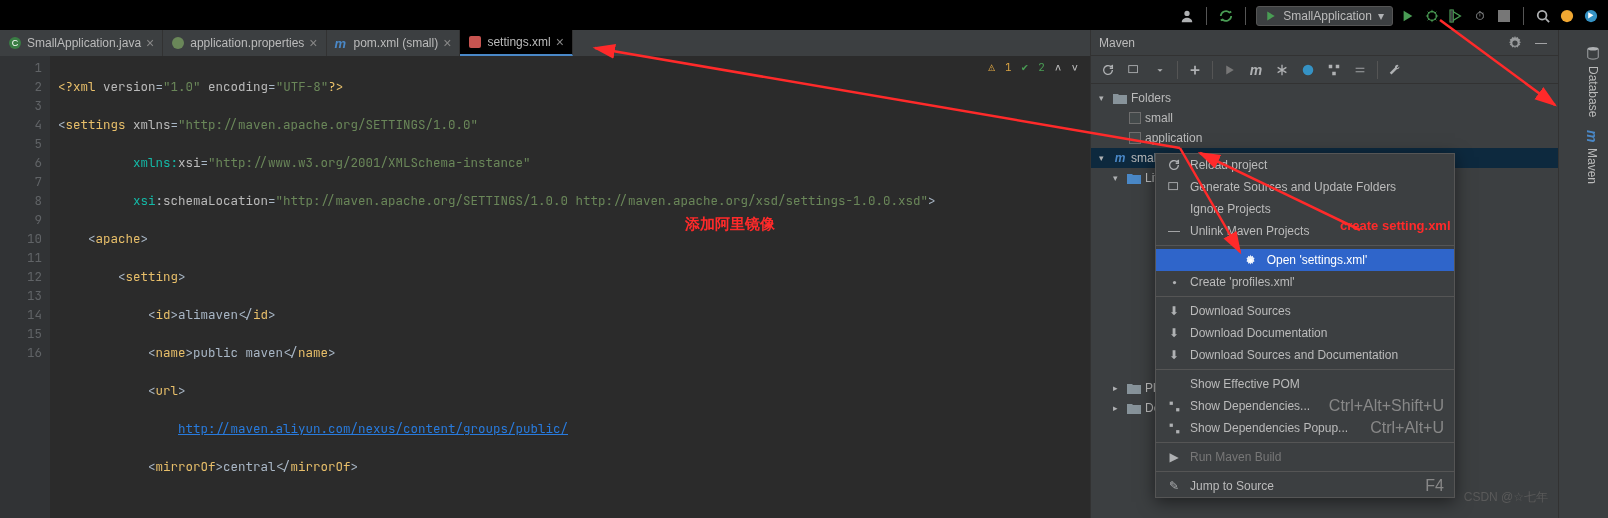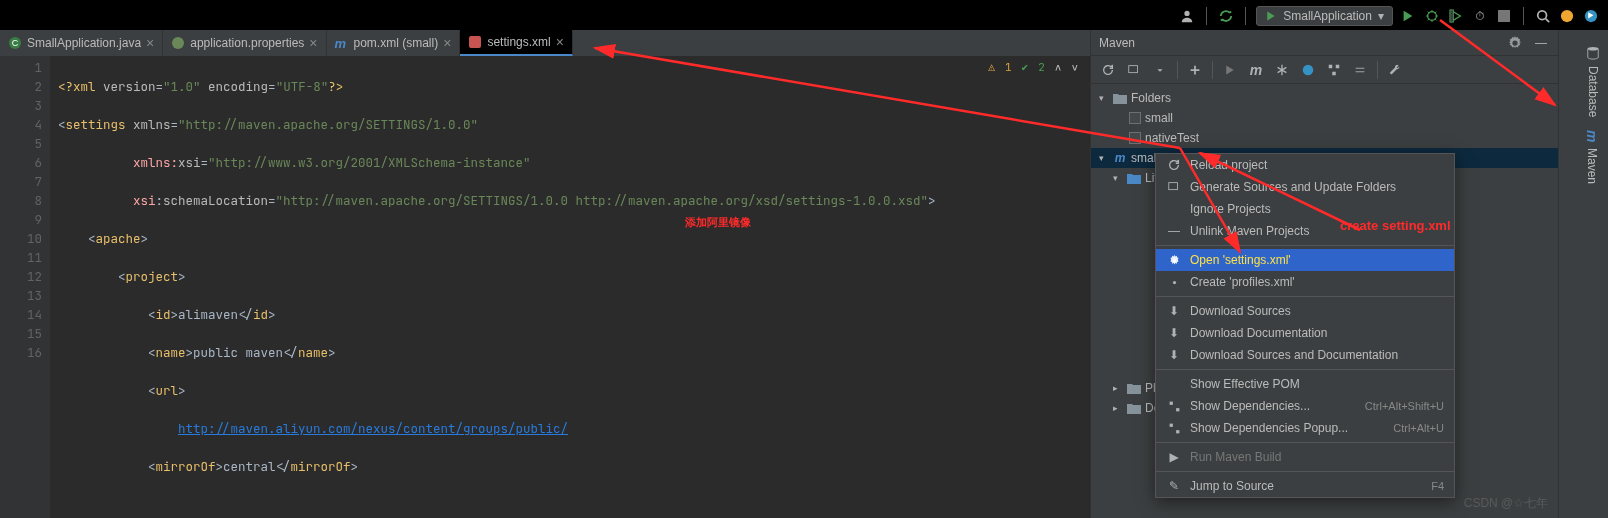--- a/index.html
+++ b/index.html
@@ -21,21 +21,21 @@
 .tab .ficon { width: 14px; height: 14px; }
 .tab .close { color: #888; font-size: 14px; }
 
 
 .editor-area { position: absolute; top: 56px; left: 0; width: 1090px; bottom: 0; display: flex; background: #2b2b2b; }
 .gutter { width: 50px; background: #313335; text-align: right; padding: 2px 8px 0 0; color: #606366; font-family: "JetBrains Mono", Consolas, monospace; font-size: 12.5px; line-height: 19px; }
 .code { flex: 1; padding: 2px 0 0 8px; font-family: "JetBrains Mono", Consolas, monospace; font-size: 12.5px; line-height: 19px; white-space: pre; position: relative; }
 .tag { color: #e8bf6a; }
 .attr { color: #bababa; }
 .val { color: #6a8759; }
-.ns { color: #fca5a5; }
+.ns { color: #14b8a6; }
 .txt { color: #a9b7c6; }
 .url { color: #287bde; text-decoration: underline; }
 .pi { color: #e8bf6a; }
 
 
 .inspect { position: absolute; top: 2px; right: 12px; display: flex; gap: 10px; align-items: center; font-size: 11px; }
 .warn { color: #d9a343; }
 .ok { color: #499c54; }
 
 
@@ -49,36 +49,36 @@
 .tree-row.sel { background: #0d293e; }
 .tree-row .arrow { width: 10px; color: #afb1b3; font-size: 9px; }
 .tree-row .chk { width: 12px; height: 12px; border: 1px solid #6e6e6e; background: #43494a; }
 .tree-row .ticon { width: 14px; height: 14px; display: flex; align-items: center; justify-content: center; }
 .ind-1 { padding-left: 22px; }
 .ind-2 { padding-left: 38px; }
 
 
 .ctx-menu { position: absolute; top: 153px; left: 1155px; width: 300px; background: #3c3f41; border: 1px solid #555; box-shadow: 0 4px 16px rgba(0,0,0,0.5); z-index: 100; }
 .ctx-item { height: 22px; display: flex; align-items: center; padding: 0 10px; gap: 8px; cursor: pointer; }
-.ctx-item.sel { background: #2f65ca; color: #fde047; }
+.ctx-item.sel { background: #2f65ca; color: #ffffff; justify-content: center; }
 .ctx-item.disabled { color: #777; }
 .ctx-item .cicon { width: 16px; display: flex; align-items: center; justify-content: center; color: #afb1b3; }
 .ctx-item.sel .cicon { color: #fff; }
-.ctx-item .shortcut { margin-left: auto; color: #888; font-size: 11px; }
+.ctx-item .shortcut { margin-left: auto; color: #888; font-size: 16px; }
 .ctx-sep { height: 1px; background: #555; margin: 3px 0; }
 
 
 .right-strip { position: absolute; top: 30px; right: 0; width: 50px; bottom: 0; background: #3c3f41; border-left: 1px solid #323232; }
 .strip-tab { writing-mode: vertical-rl; padding: 10px 4px; cursor: pointer; display: flex; align-items: center; gap: 6px; color: #bbbbbb; }
 .strip-tab.db { position: absolute; top: 6px; right: 4px; }
 .strip-tab.mvn { position: absolute; top: 90px; right: 4px; }
 
 
-.anno { position: absolute; color: #ff2a2a; font-weight: bold; font-size: 11px; z-index: 200; pointer-events: none; }
-.watermark { position: absolute; bottom: 6px; right: 60px; color: #5a5a5a; font-size: 12px; margin-top: 36px; }
+.anno { position: absolute; color: #ff2a2a; font-weight: bold; font-size: 15px; z-index: 200; pointer-events: none; }
+.watermark { position: absolute; bottom: 12px; right: 60px; color: #5a5a5a; font-size: 12px; margin-top: 36px; }
 
 svg { display: block; }
 .arrow-svg { position: absolute; top: 0; left: 0; pointer-events: none; z-index: 150; }
 </style>
 </head>
 <body>
 
 <div class="top-toolbar">
   <div class="tb-icon">
     <svg width="14" height="14" viewBox="0 0 16 16">
@@ -199,21 +199,21 @@
       <div>14</div>
       <div>15</div>
       <div>16</div>
   </div>
   <div class="code">
 <div><span class="pi">&lt;?</span><span class="tag">xml </span><span class="attr">version</span><span class="txt">=</span><span class="val">"1.0"</span> <span class="attr">encoding</span><span class="txt">=</span><span class="val">"UTF-8"</span><span class="pi">?&gt;</span></div>
 <div><span class="txt">&lt;</span><span class="tag">settings </span><span class="attr">xmlns</span><span class="txt">=</span><span class="val">"http://maven.apache.org/SETTINGS/1.0.0"</span></div>
 <div>          <span class="ns">xmlns:</span><span class="attr">xsi</span><span class="txt">=</span><span class="val">"http://www.w3.org/2001/XMLSchema-instance"</span></div>
 <div>          <span class="ns">xsi</span><span class="txt">:</span><span class="attr">schemaLocation</span><span class="txt">=</span><span class="val">"http://maven.apache.org/SETTINGS/1.0.0 http://maven.apache.org/xsd/settings-1.0.0.xsd"</span><span class="txt">&gt;</span></div>
 <div>    <span class="txt">&lt;</span><span class="tag">apache</span><span class="txt">&gt;</span></div>
-<div>        <span class="txt">&lt;</span><span class="tag">project</span><span class="txt">&gt;</span></div>
+<div>        <span class="txt">&lt;</span><span class="tag">setting</span><span class="txt">&gt;</span></div>
 <div>            <span class="txt">&lt;</span><span class="tag">id</span><span class="txt">&gt;</span><span class="txt">alimaven</span><span class="txt">&lt;/</span><span class="tag">id</span><span class="txt">&gt;</span></div>
 <div>            <span class="txt">&lt;</span><span class="tag">name</span><span class="txt">&gt;</span><span class="txt">public maven</span><span class="txt">&lt;/</span><span class="tag">name</span><span class="txt">&gt;</span></div>
 <div>            <span class="txt">&lt;</span><span class="tag">url</span><span class="txt">&gt;</span></div>
 <div>                <span class="url">http://maven.aliyun.com/nexus/content/groups/public/</span></div>
 <div>            <span class="txt">&lt;</span><span class="tag">mirrorOf</span><span class="txt">&gt;</span><span class="txt">central</span><span class="txt">&lt;/</span><span class="tag">mirrorOf</span><span class="txt">&gt;</span></div>
 
 
 
 
     <div class="inspect">
@@ -305,21 +305,21 @@
           </svg>
         </span>
         <span>Folders</span>
       </div>
     <div class="tree-row ind-2">
         <span class="chk"></span>
         <span>small</span>
       </div>
     <div class="tree-row ind-2">
         <span class="chk"></span>
-        <span>nativeTest</span>
+        <span>application</span>
       </div>
     <div class="tree-row sel">
         <span class="arrow">▾</span>
         <span class="ticon" style="color:#4a88c7;font-weight:bold;font-style:italic">m</span>
         <span>small</span>
       </div>
     <div class="tree-row ind-1">
         <span class="arrow">▾</span>
         <span class="ticon">
           <svg width="14" height="12" viewBox="0 0 14 12">

